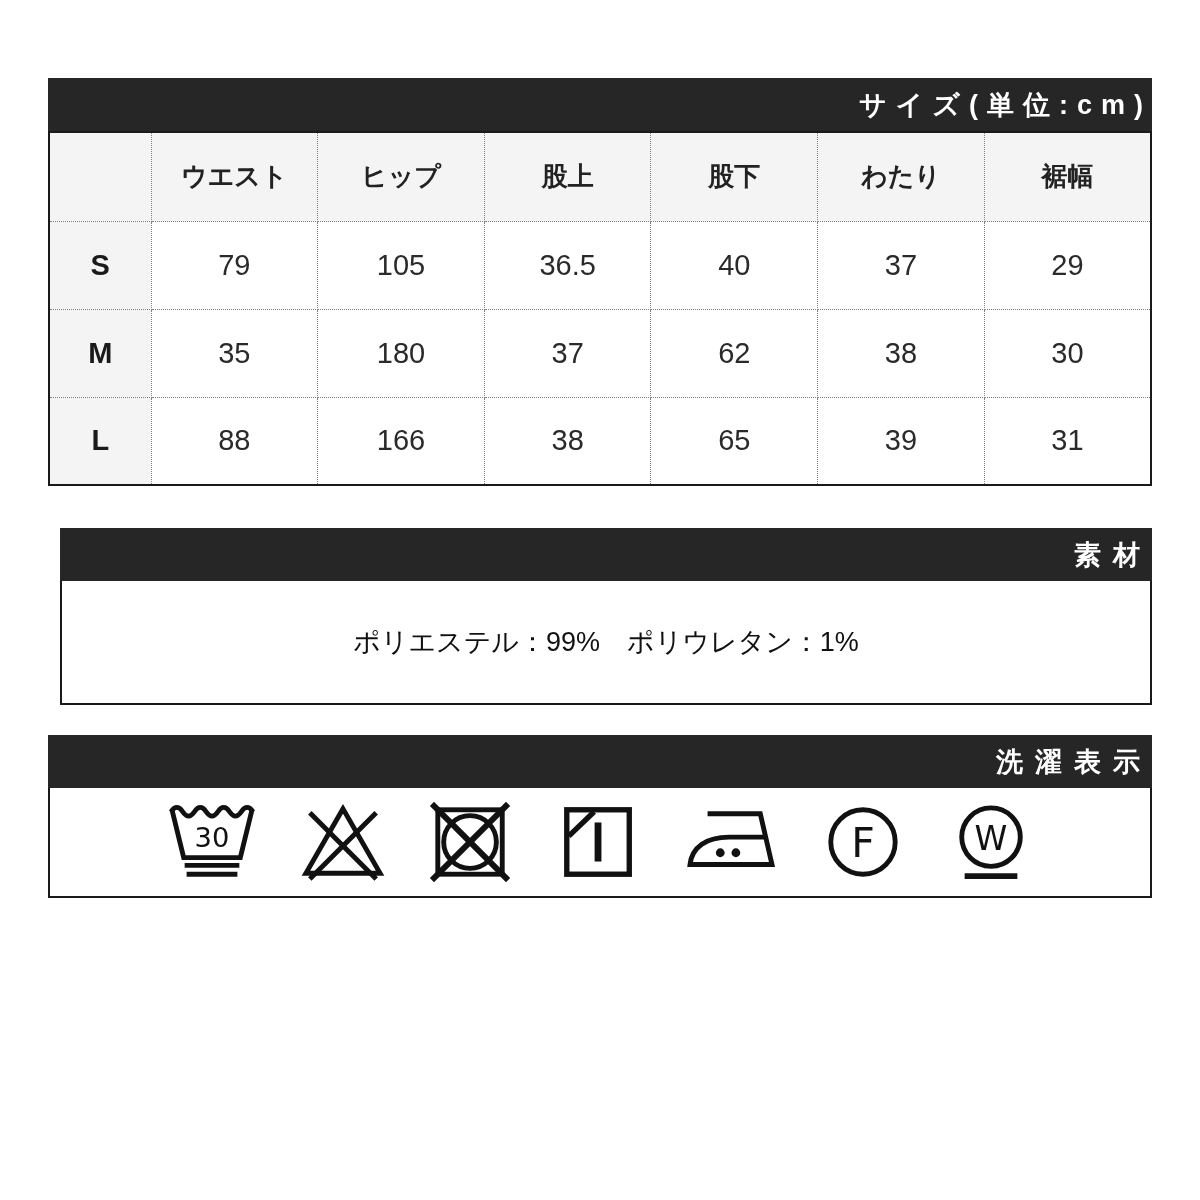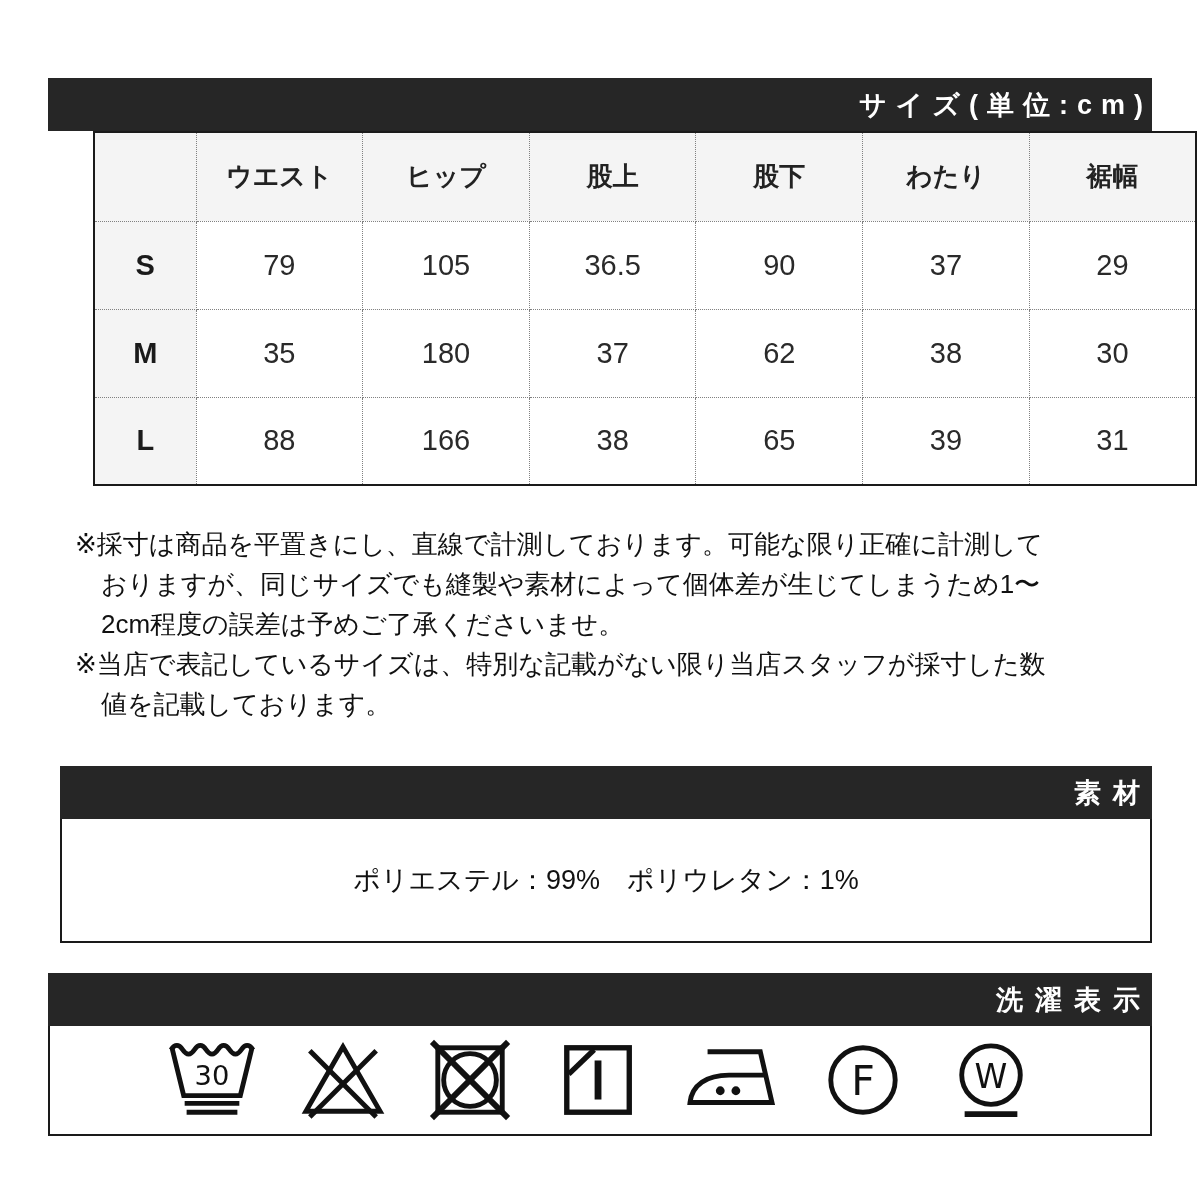--- a/index.html
+++ b/index.html
@@ -15,21 +15,21 @@
   .bar {
     background:#262626; color:#fff;
     height:53px; display:flex; align-items:center; justify-content:flex-end;
     font-weight:bold; font-size:27px; letter-spacing:9px;
   }
   .bar.sp { letter-spacing:12px; }
 
   
   table.size {
     width:100%; border-collapse:collapse; table-layout:fixed;
-    border:2px solid #1a1a1a; background:#fdba74;margin-left:45px;
+    border:2px solid #1a1a1a; background:#fdba74;
   }
   table.size th, table.size td {
     border:1px dotted #808080; text-align:center; vertical-align:middle;
   }
   table.size col.label-col { width:102px; }
   tr.head-row { height:89px; }
   tr.data-row { height:88px; }
   th.col-h { background:#f4f4f4; font-size:26px; font-weight:bold; color:#222; }
   th.corner { background:#f4f4f4; }
   th.row-h { background:#f4f4f4; font-size:29px; font-weight:bold; color:#1a1a1a; }
@@ -88,21 +88,21 @@
         <th class="col-h">股上</th>
         <th class="col-h">股下</th>
         <th class="col-h">わたり</th>
         <th class="col-h">裾幅</th>
       </tr>
       <tr class="data-row">
         <th class="row-h">S</th>
         <td class="val">79</td>
         <td class="val">105</td>
         <td class="val">36.5</td>
-        <td class="val">90</td>
+        <td class="val">40</td>
         <td class="val">37</td>
         <td class="val">29</td>
       </tr>
       <tr class="data-row">
         <th class="row-h">M</th>
         <td class="val">35</td>
         <td class="val">180</td>
         <td class="val">37</td>
         <td class="val">62</td>
         <td class="val">38</td>
@@ -114,24 +114,20 @@
         <td class="val">166</td>
         <td class="val">38</td>
         <td class="val">65</td>
         <td class="val">39</td>
         <td class="val">31</td>
       </tr>
     </tbody>
       </table>
   </section>
 
-  <div class="notes">
-    <p class="note"><span>※</span><span>採寸は商品を平置きにし、直線で計測しております。可能な限り正確に計測しておりますが、同じサイズでも縫製や素材によって個体差が生じてしまうため1〜2cm程度の誤差は予めご了承くださいませ。</span></p>
-    <p class="note"><span>※</span><span>当店で表記しているサイズは、特別な記載がない限り当店スタッフが採寸した数値を記載しております。</span></p>
-  </div>
 
   <section class="material">
     <div class="bar sp">
       <span>素材</span>
     </div>
     <div class="material-box">
       <span>ポリエステル：99%　ポリウレタン：1%</span>
     </div>
   </section>
 

